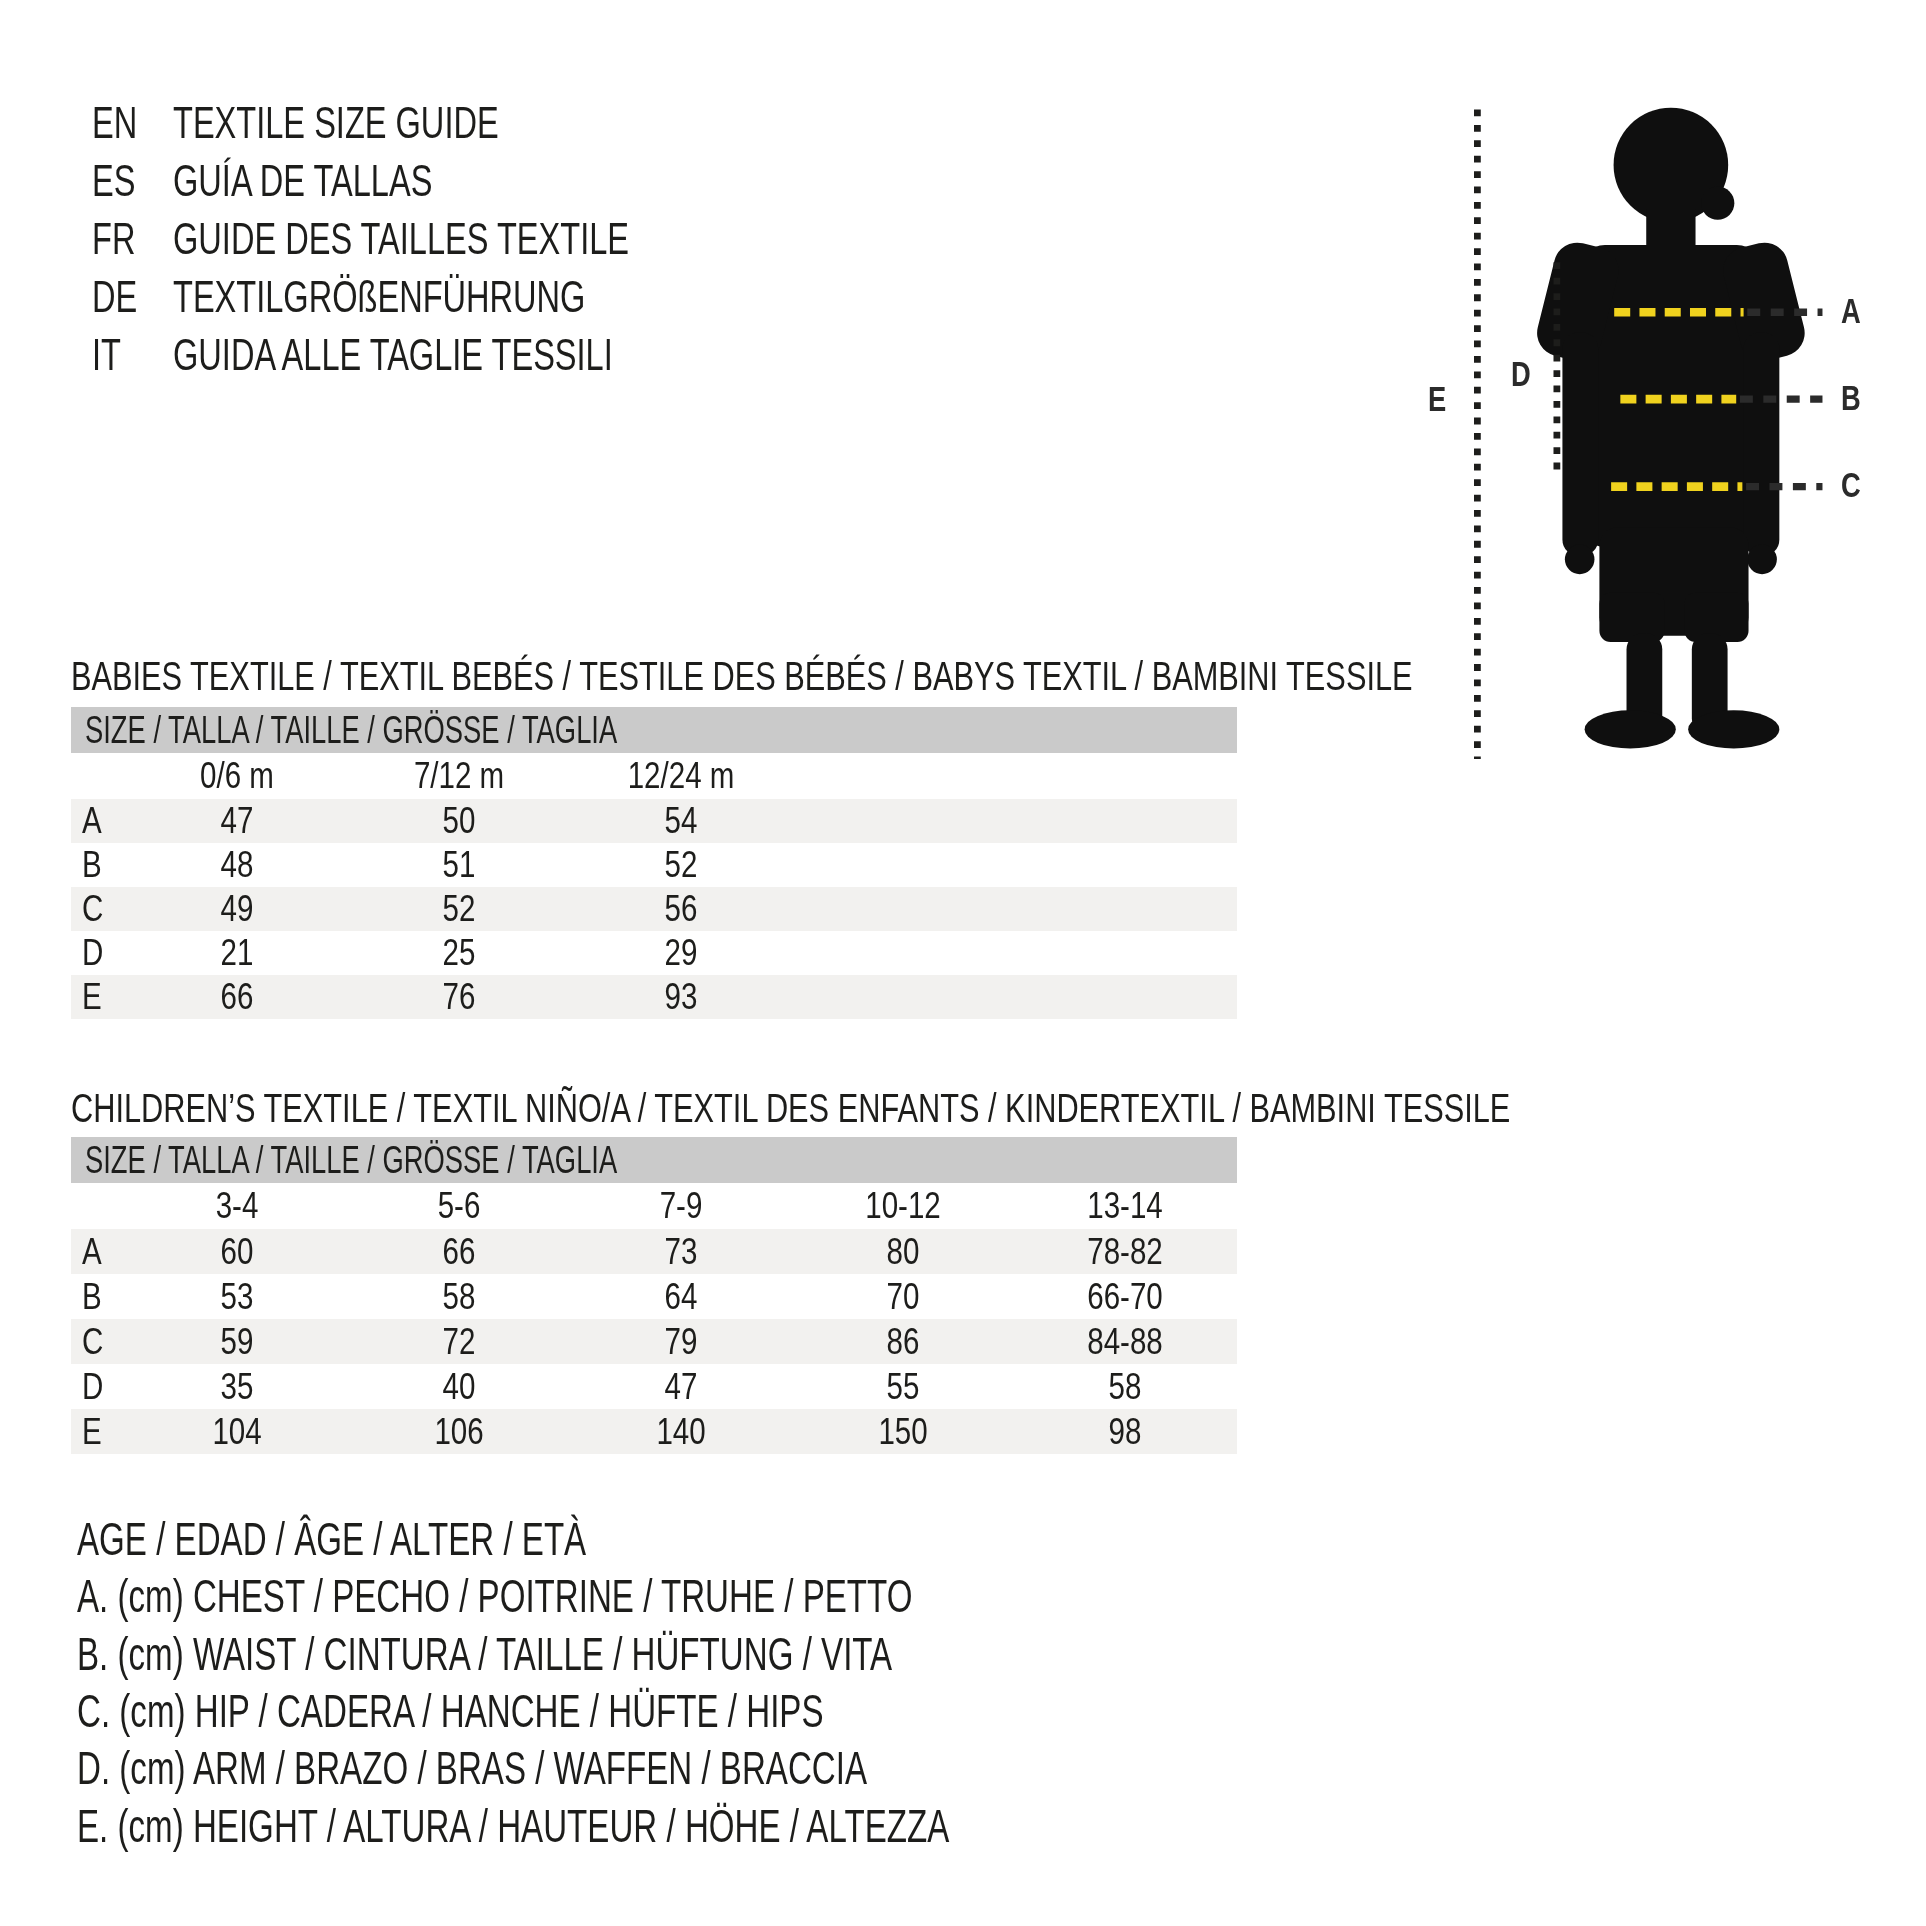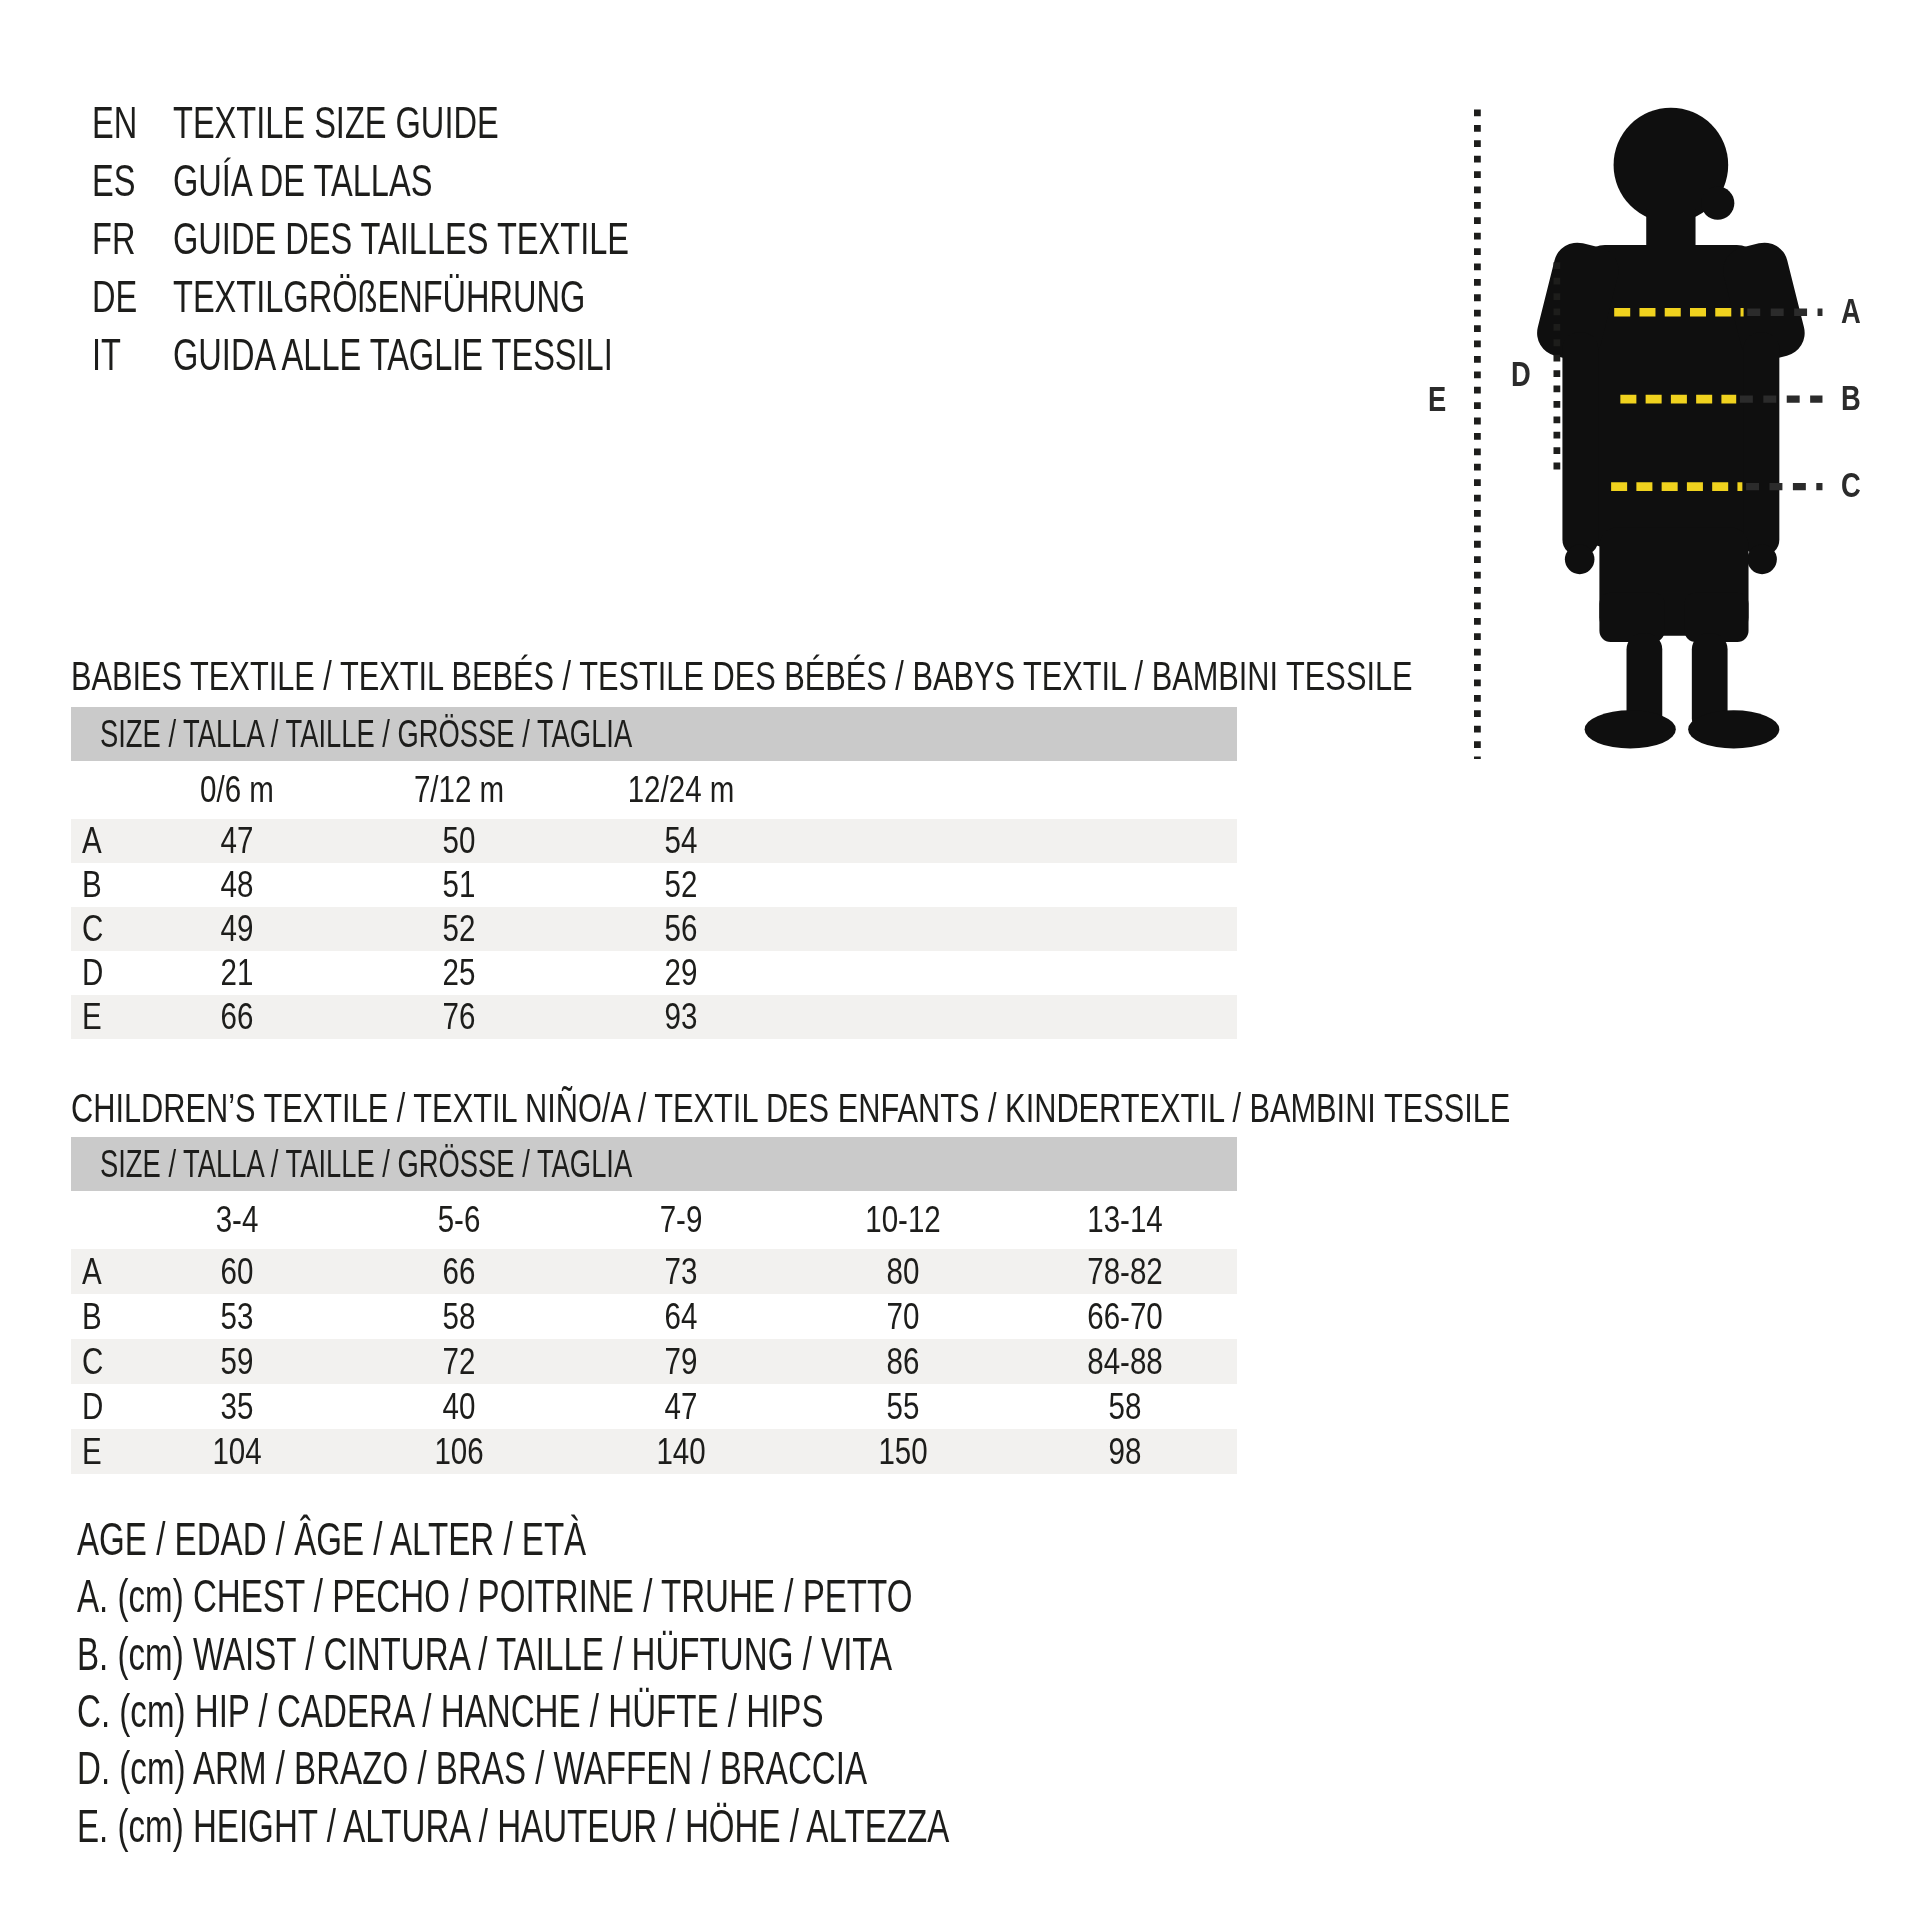--- a/index.html
+++ b/index.html
@@ -20,27 +20,27 @@
   
   .lang-row{position:absolute;left:77px;height:58px;font-size:44px;line-height:58px;}
   .lang-code{position:absolute;left:15px;top:0;}
   .lang-title{position:absolute;left:96px;top:0;}
 
   
   .sec-heading{position:absolute;left:71px;font-size:41px;line-height:46px;margin-top:21px;}
 
   
   .size-table{position:absolute;left:71px;width:1166px;}
-  .size-bar{height:54px;background:#cacaca;display:flex;align-items:center;padding-left:29px;box-sizing:border-box;font-size:38px;}
+  .size-bar{height:46px;background:#cacaca;display:flex;align-items:center;padding-left:14px;box-sizing:border-box;font-size:38px;}
   .trow{display:grid;align-items:center;font-size:36px;}
   .babies-grid{grid-template-columns:55px 222px 222px 222px 1fr;}
   .children-grid{grid-template-columns:55px 222px 222px 222px 222px 222px 1fr;}
   .babies .trow{height:44px;}
   .children .trow{height:45px;}
-  .trow.thead{height:58px;}
+  .trow.thead{height:46px;}
   .stripe{background:#f2f1ef;}
   .tcell{text-align:center;}
   .tlabel{text-align:left;padding-left:11px;}
 
   
   .legend-line{position:absolute;left:77px;font-size:46px;line-height:44px;}
 
   
   .figure-wrap{position:absolute;left:1417px;top:86px;width:509px;height:715px;}
   .fig-label{position:absolute;font-size:35px;font-weight:bold;line-height:43px;color:#2b2b2b;}

